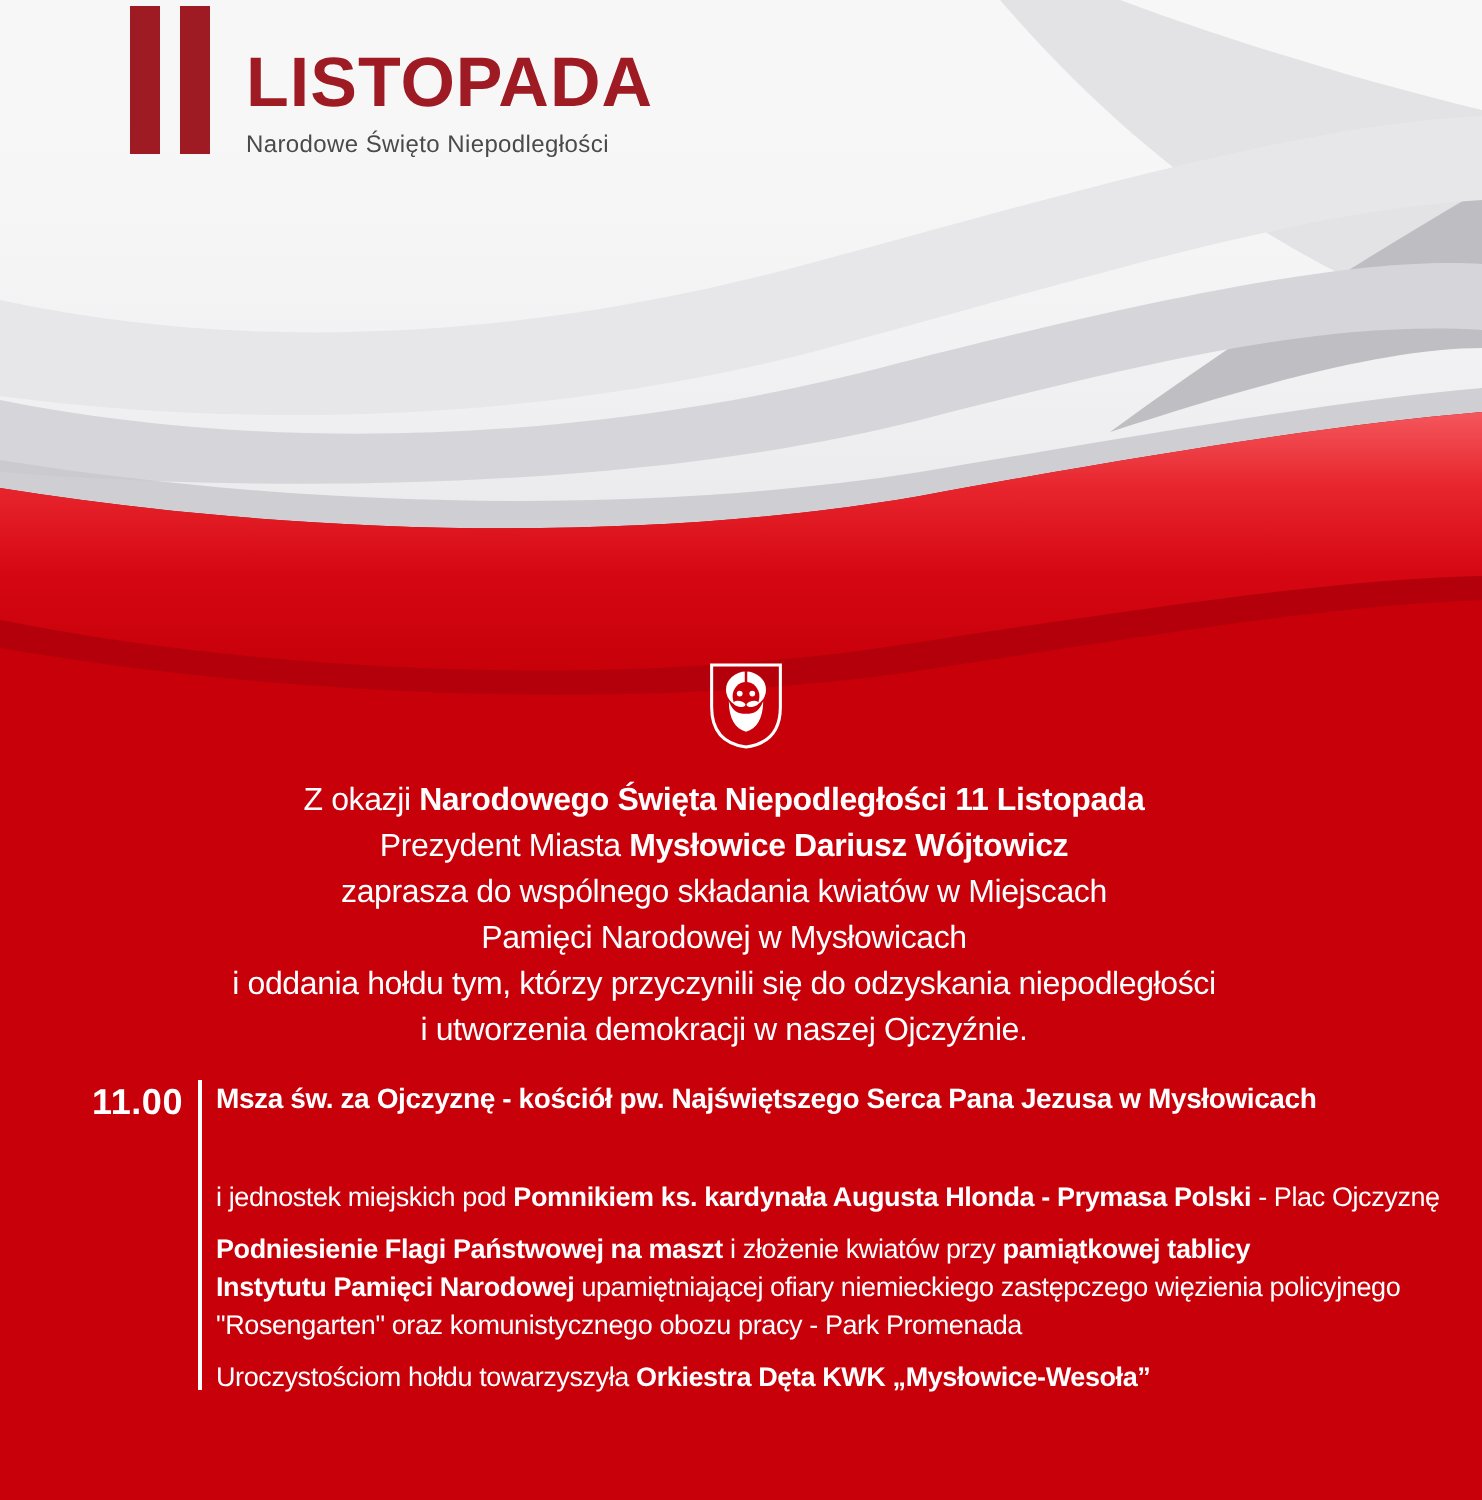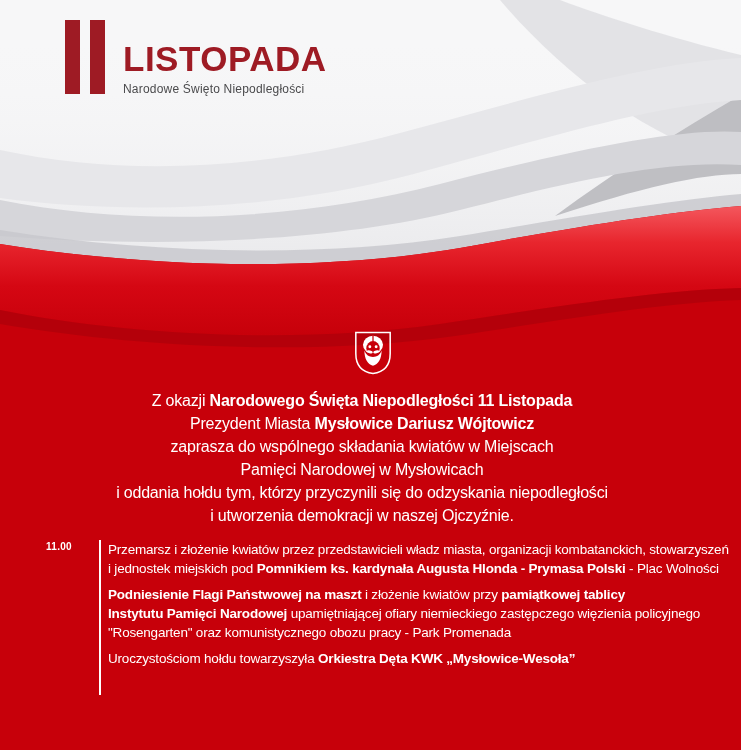--- a/index.html
+++ b/index.html
@@ -11,21 +11,21 @@
     position:relative;
     width:741px;height:750px;
     overflow:hidden;
     background:#f7f7f8;
   }
   .flag-bg{
     position:absolute;left:0;top:0;width:741px;height:750px;display:block;
   }
   
   .logo{
-    position:absolute;left:65px;top:20px;
+    position:absolute;left:65px;top:3px;
     display:flex;align-items:flex-start;
   }
   .bars{display:flex;gap:10px;}
   .bar{
     display:block;width:15px;height:74px;
     background:var(--logo-red,#9e1b24);
   }
   .logo-textblock{margin-left:18px;padding-top:21px;}
   .logo-title{
     font-size:35px;font-weight:700;letter-spacing:.5px;
@@ -39,21 +39,21 @@
   .crest{position:absolute;left:352px;top:329px;width:42px;height:47px;display:block;}
   
   .intro{
     position:absolute;left:0;top:389px;width:724px;
     text-align:center;color:var(--text-white,#fff);
     font-size:16px;line-height:23px;letter-spacing:-.2px;
   }
   
   .schedule-time{
     position:absolute;left:46px;top:541px;
-    color:var(--text-white,#fff);font-size:10px;font-weight:700;letter-spacing:.3px;
+    color:var(--text-white,#fff);font-size:18px;font-weight:700;letter-spacing:.3px;
   }
   .schedule-vline{
     position:absolute;left:99px;top:540px;width:2px;height:155px;
     background:var(--text-white,#fff);
   }
   .schedule-items{
     position:absolute;left:108px;top:540px;width:628px;
     color:var(--text-white,#fff);
     font-size:13.5px;line-height:19px;letter-spacing:-.2px;
   }
@@ -124,18 +124,19 @@
 
     <path d="M13,22 C13,31 16.5,36.5 22,38 C27.5,36.5 31,31 31,22 C29,27 26.5,28.6 22,28.6 C17.5,28.6 15,27 13,22 Z" fill="#ffffff"></path>
     <rect x="20.6" y="25.2" width="2.8" height="1.3" rx="0.6" style="fill:var(--body-red,#c7000a)"></rect>
   </svg>
 
   <div class="intro"><span>Z okazji </span><span style="font-weight: 700;">Narodowego Święta Niepodległości 11 Listopada</span><br><span>Prezydent Miasta </span><span style="font-weight: 700;">Mysłowice Dariusz Wójtowicz</span><br><span>zaprasza do wspólnego składania kwiatów w Miejscach</span><br><span>Pamięci Narodowej w Mysłowicach</span><br><span>i oddania hołdu tym, którzy przyczynili się do odzyskania niepodległości</span><br><span>i utworzenia demokracji w naszej Ojczyźnie.</span></div>
 
   <div class="schedule-time">11.00</div>
   <div class="schedule-vline"></div>
   <div class="schedule-items">
-    <p class="item-march"><span>Przemarsz i złożenie kwiatów przez przedstawicieli władz miasta, organizacji kombatanckich, stowarzyszeń</span><br><span>i jednostek miejskich pod </span><span style="font-weight: 700; text-align: center;">Pomnikiem ks. kardynała Augusta Hlonda - Prymasa Polski</span><span> - Plac Wolności</span></p>
+    <p class="item-mass"><span style="font-weight: 700;">Msza św. za Ojczyznę - kościół pw. Najświętszego Serca Pana Jezusa w Mysłowicach</span></p>
+    <p class="item-march"><br><span>i jednostek miejskich pod </span><span style="font-weight: 700; text-align: center;">Pomnikiem ks. kardynała Augusta Hlonda - Prymasa Polski</span><span> - Plac Ojczyznę</span></p>
     <p class="item-flag"><span style="font-weight: 700;">Podniesienie Flagi Państwowej na maszt</span><span> i złożenie kwiatów przy </span><span style="font-weight: 700;">pamiątkowej tablicy</span><br><span style="font-weight: 700;">Instytutu Pamięci Narodowej</span><span> upamiętniającej ofiary niemieckiego zastępczego więzienia policyjnego</span><br><span>"Rosengarten" oraz komunistycznego obozu pracy - Park Promenada</span></p>
     <p class="item-band"><span>Uroczystościom hołdu towarzyszyła </span><span style="font-weight: 700;">Orkiestra Dęta KWK „Mysłowice-Wesoła”</span></p>
   </div>
 
 </div>
 
 </body></html>

